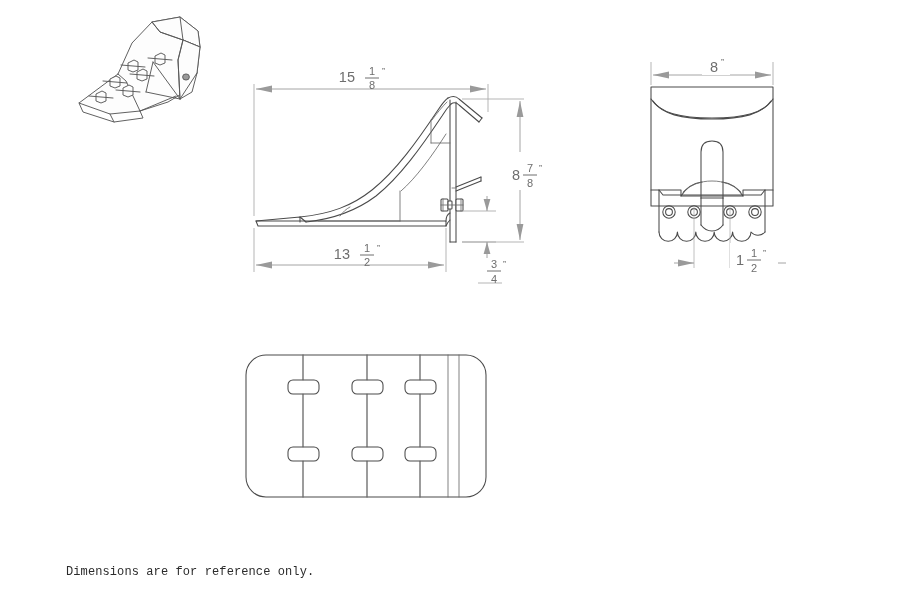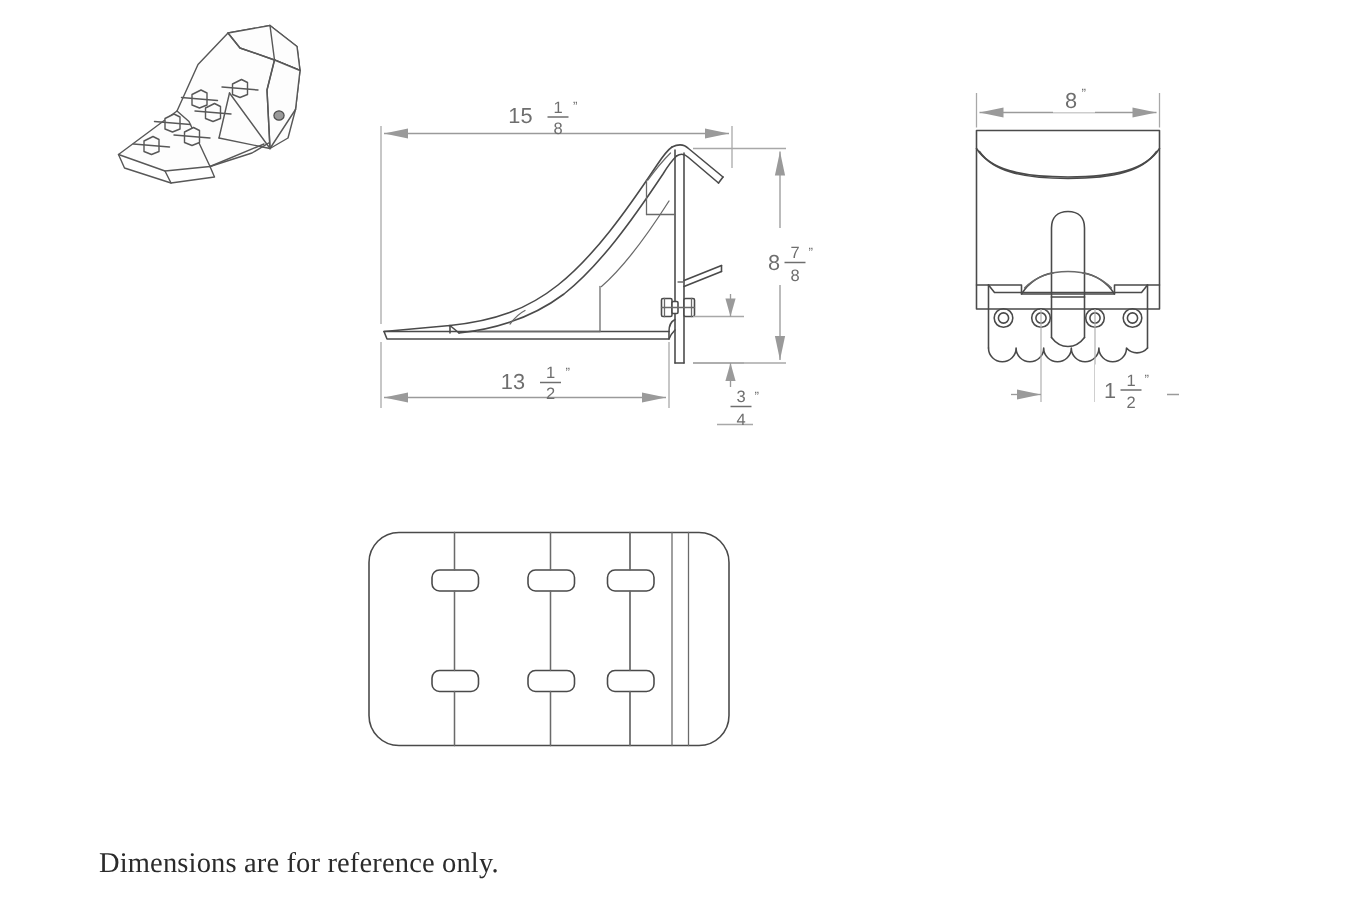--- a/index.html
+++ b/index.html
@@ -24,22 +24,22 @@
   }
   #drawing-svg {
     display: block;
     width: 900px;
     height: 600px;
   }
   .note-text {
     position: absolute;
     left: 66px;
     top: 565px;
-    font-family: Liberation Serif, serif;
-    font-size: 19px;
+    font-family: Liberation Mono, monospace;
+    font-size: 12px;
     color: #2b2b2b;
     letter-spacing: 0.1px;
     white-space: nowrap;
   }
   
   .part-line {
     fill: none;
     stroke: #4a4a4a;
     stroke-width: 1.05;
     stroke-linejoin: round;

